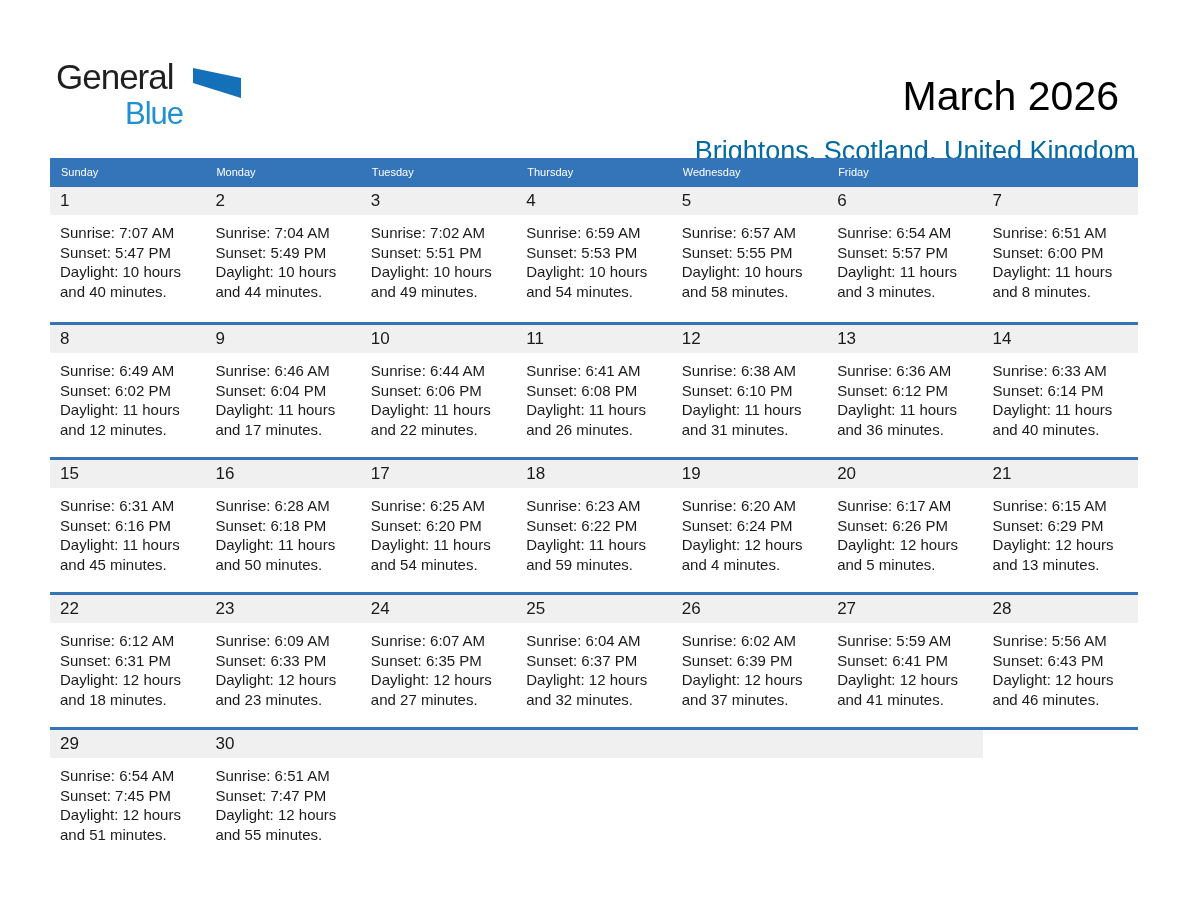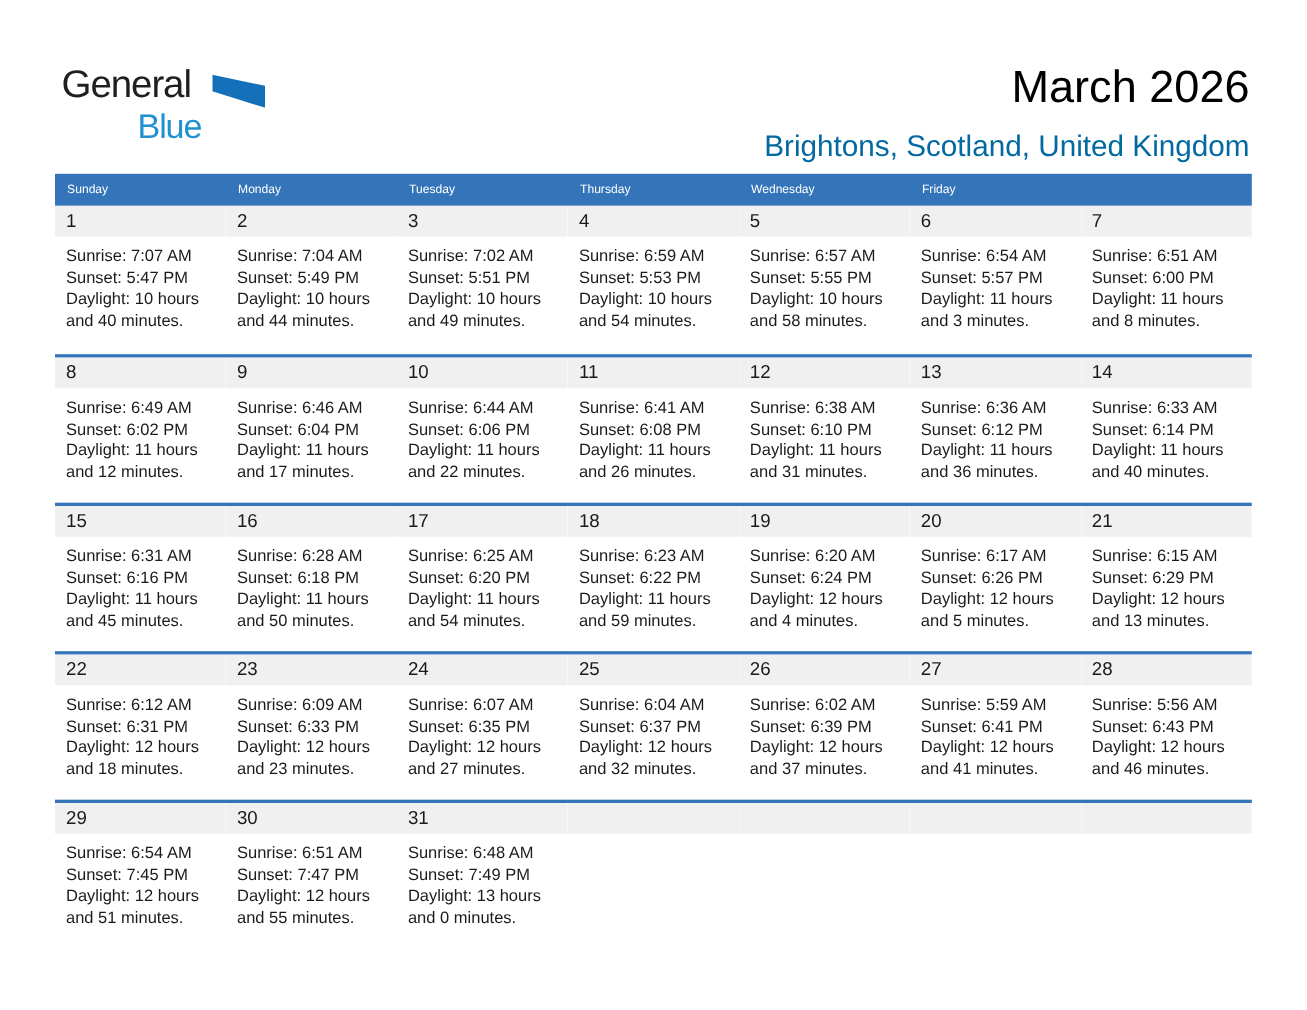--- a/index.html
+++ b/index.html
@@ -11,21 +11,21 @@
     overflow:hidden;
   }
   
   .logo{position:absolute;left:56px;top:60px;width:230px;}
   .logo-line1{display:flex;align-items:flex-start;gap:16px;}
   .logo-general{font-size:35px;line-height:34px;color:#1f1f1f;letter-spacing:-1px;}
   .logo-tri{margin:6px 0 0 3px;}
   .logo-blue{font-size:31px;line-height:30px;letter-spacing:-1px;margin:-3px 0 11px 69px;color:var(--logo-blue);}
   
   .title-block{position:absolute;top:56px;right:52px;text-align:right;}
-  .page-title{font-size:41px;line-height:46px;color:#000;font-weight:normal;margin:0;}
+  .page-title{font-size:41px;line-height:46px;color:#000;font-weight:normal;margin:17px;}
   .page-subtitle{font-size:27px;line-height:30px;color:#0369a1;margin-top:16px;}
   
   .calendar{position:absolute;left:50px;top:158px;width:1088px;}
   .weekday-row{
     display:grid;grid-template-columns:repeat(7,1fr);
     background:var(--accent);height:29px;
   }
   .weekday{
     color:#ffffff;font-size:11px;line-height:29px;
     padding-left:11px;white-space:nowrap;overflow:hidden;
@@ -351,29 +351,20 @@
           <div class="cell">
             <div class="num">30</div>
             <div class="detail">
               <div>Sunrise: 6:51 AM</div>
               <div>Sunset: 7:47 PM</div>
               <div>Daylight: 12 hours</div>
               <div>and 55 minutes.</div>
             </div>
           </div>
           <div class="cell">
-            <div class="num">31</div>
-            <div class="detail">
-              <div>Sunrise: 6:48 AM</div>
-              <div>Sunset: 7:49 PM</div>
-              <div>Daylight: 13 hours</div>
-              <div>and 0 minutes.</div>
-            </div>
-          </div>
-          <div class="cell">
             <div class="num"></div>
           </div>
           <div class="cell">
             <div class="num"></div>
           </div>
           <div class="cell">
             <div class="num"></div>
           </div>
           <div class="cell">
             <div class="num"></div>

